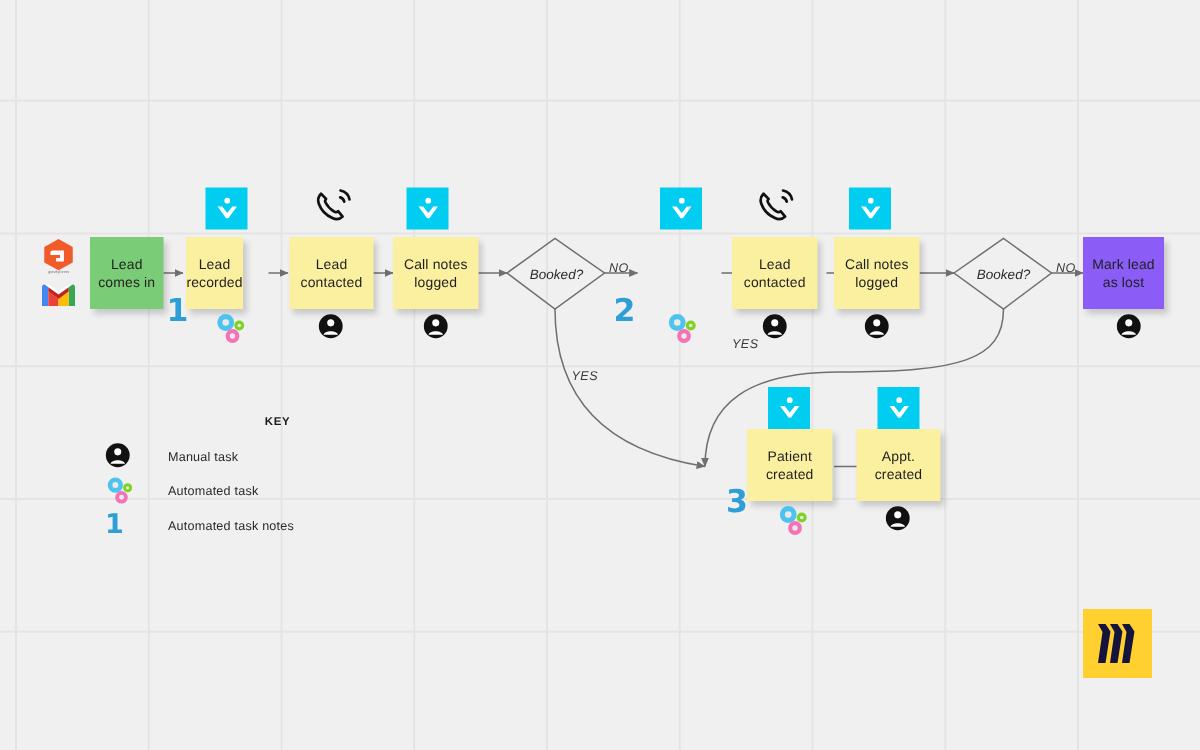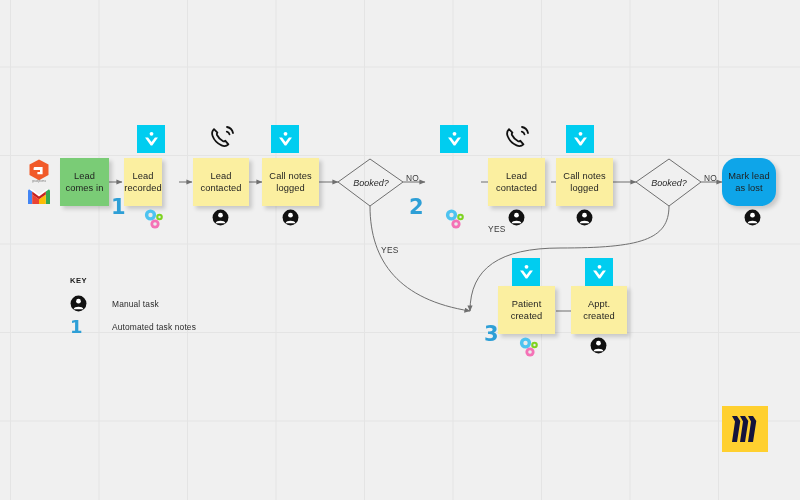--- a/index.html
+++ b/index.html
@@ -31,37 +31,38 @@
     text-align:center;
     font-size:9.3px;
     line-height:12.4px;
     color:#1f1f1f;
     letter-spacing:.1px;
     padding:2px 3px;
     box-shadow:2.5px 3px 4px rgba(0,0,0,.17);
   }
   .note.green{background:#7ACC76;}
   .note.yellow{background:#FBEFA0;}
-  .note.pink{background:#0ea5e9;border-radius:15px;}
+  .note.pink{background:#8b5cf6;}
 
   
   .diamond{position:absolute;}
   .diamond .dlabel{
     position:absolute;left:0;top:0;width:100%;height:100%;
     display:flex;align-items:center;justify-content:center;
     font-size:9px;color:#2b2b2b;font-style:italic;
   }
 
   
   .elabel{
     position:absolute;
     font-size:8.4px;
     color:#3a3a3a;
     letter-spacing:.3px;
     white-space:nowrap;
+    font-style:italic;
   }
 
   
   .appicon{position:absolute;}
   .zap{
     width:28px;height:28px;background:#00CDF0;
     display:flex;align-items:center;justify-content:center;
   }
   .zap svg{display:block;}
   .phoneicon{width:30px;height:28px;}
@@ -80,21 +81,21 @@
   .bignum{
     position:absolute;
     font-family:"DejaVu Sans", sans-serif;
     font-weight:bold;
     font-size:21px;
     color:#2E9FD6;
     line-height:1;
   }
 
   
-  #key{position:absolute;left:70px;top:276px;width:230px;}
+  #key{position:absolute;left:70px;top:276px;width:230px;text-align:center;}
   #key .ktitle{
     font-size:7.6px;font-weight:bold;color:#1b1b1b;letter-spacing:.5px;
     margin-bottom:7px;
   }
   #key .krow{
     display:flex;align-items:center;height:23px;margin-bottom:0px;
   }
   #key .kicon{width:30px;display:flex;align-items:center;justify-content:flex-start;}
   #key .ktext{font-size:8.4px;color:#2b2b2b;letter-spacing:.15px;padding-left:12px;}
   #key .knum{
@@ -356,20 +357,39 @@
       <div class="kicon">
         <svg width="17" height="17" viewBox="0 0 18 18" xmlns="http://www.w3.org/2000/svg">
           <circle cx="9" cy="9" r="8.4" fill="#111"></circle>
           <circle cx="9" cy="6.6" r="2.5" fill="#fff"></circle>
           <path d="M3.9,15.0 C4.4,11.6 13.6,11.6 14.1,15.0 Z" fill="#fff"></path>
         </svg>
       </div>
       <div class="ktext">Manual task</div>
     </div>
 
+    <div class="krow">
+      <div class="kicon">
+        <svg width="22" height="20" viewBox="0 0 24 22" xmlns="http://www.w3.org/2000/svg">
+          <g fill="#4EC3F0">
+              <circle cx="7.5" cy="7.0" r="5.6"></circle>
+            </g>
+          <circle cx="7.5" cy="7.0" r="2.2" fill="#eaeaea"></circle>
+          <g fill="#7ED321">
+              <circle cx="16.5" cy="9.0" r="3.3"></circle>
+            </g>
+          <circle cx="16.5" cy="9.0" r="1.2" fill="#eaeaea"></circle>
+          <g fill="#F472B6">
+              <circle cx="12.0" cy="16.0" r="4.6"></circle>
+            </g>
+          <circle cx="12.0" cy="16.0" r="1.8" fill="#eaeaea"></circle>
+        </svg>
+      </div>
+      <div class="ktext">Automated task</div>
+    </div>
 
     <div class="krow">
       <div class="kicon">
         <span class="knum">1</span>
       </div>
       <div class="ktext">Automated task notes</div>
     </div>
   </div>
 
   <div id="miro">

